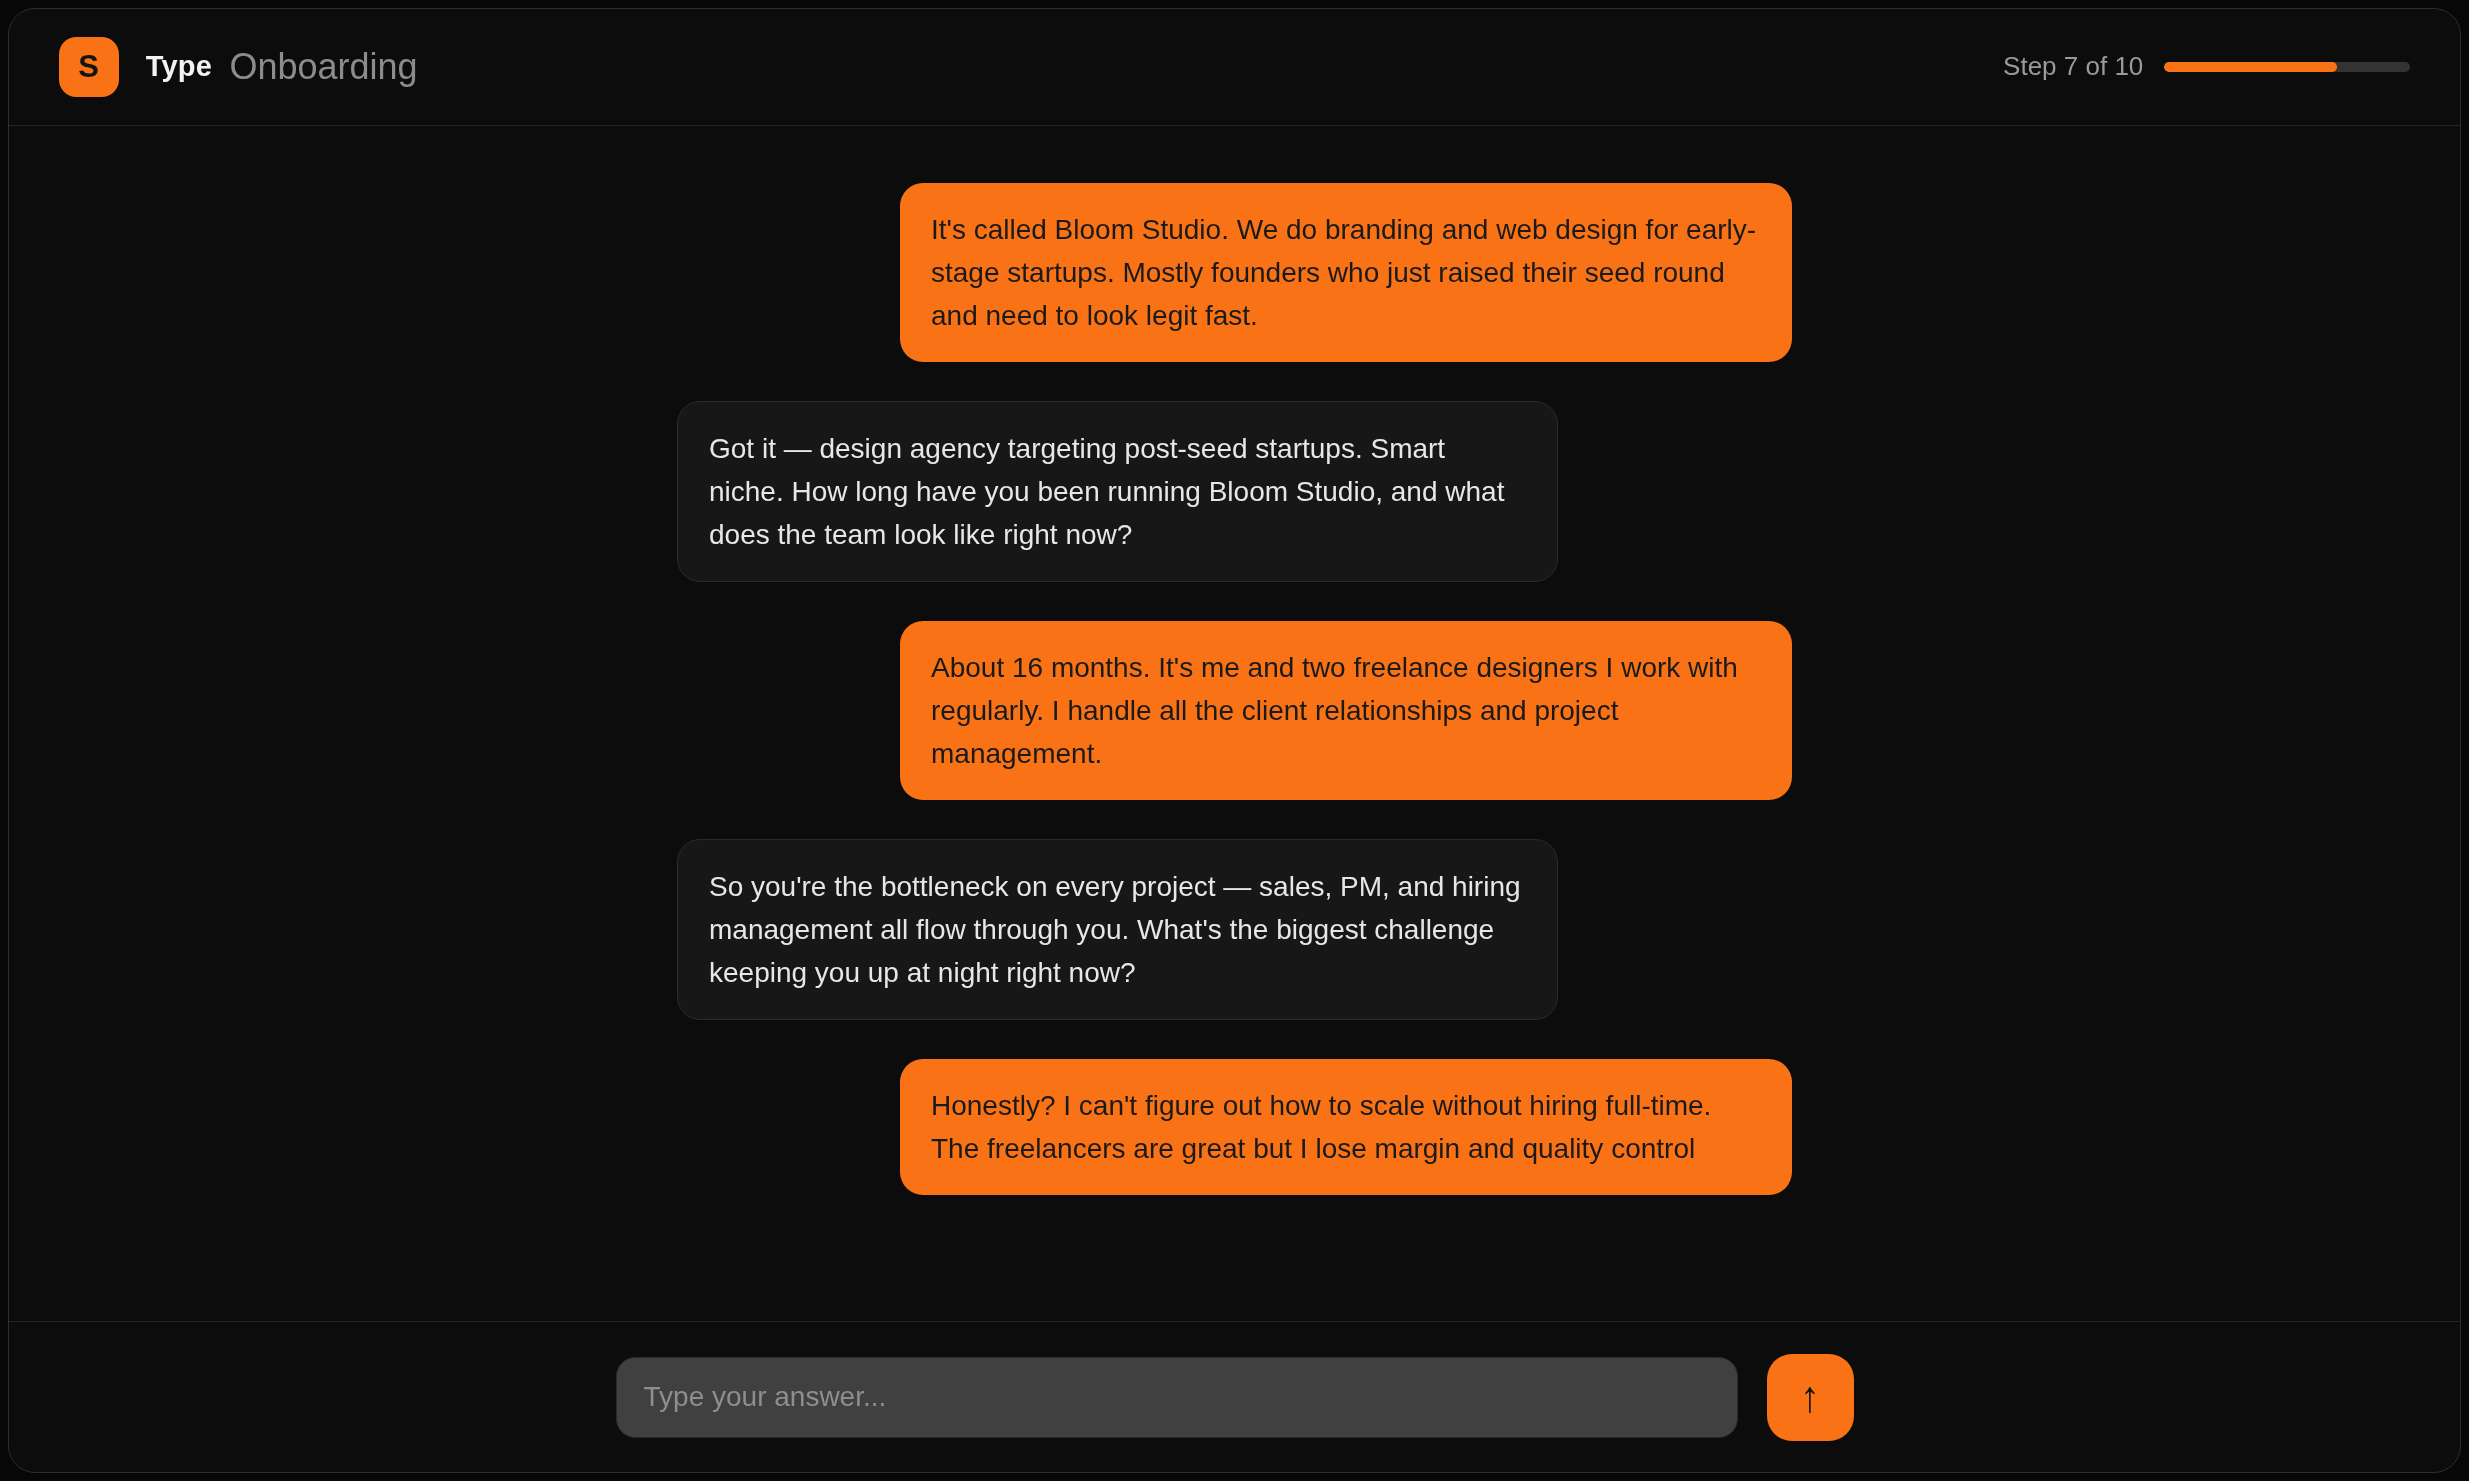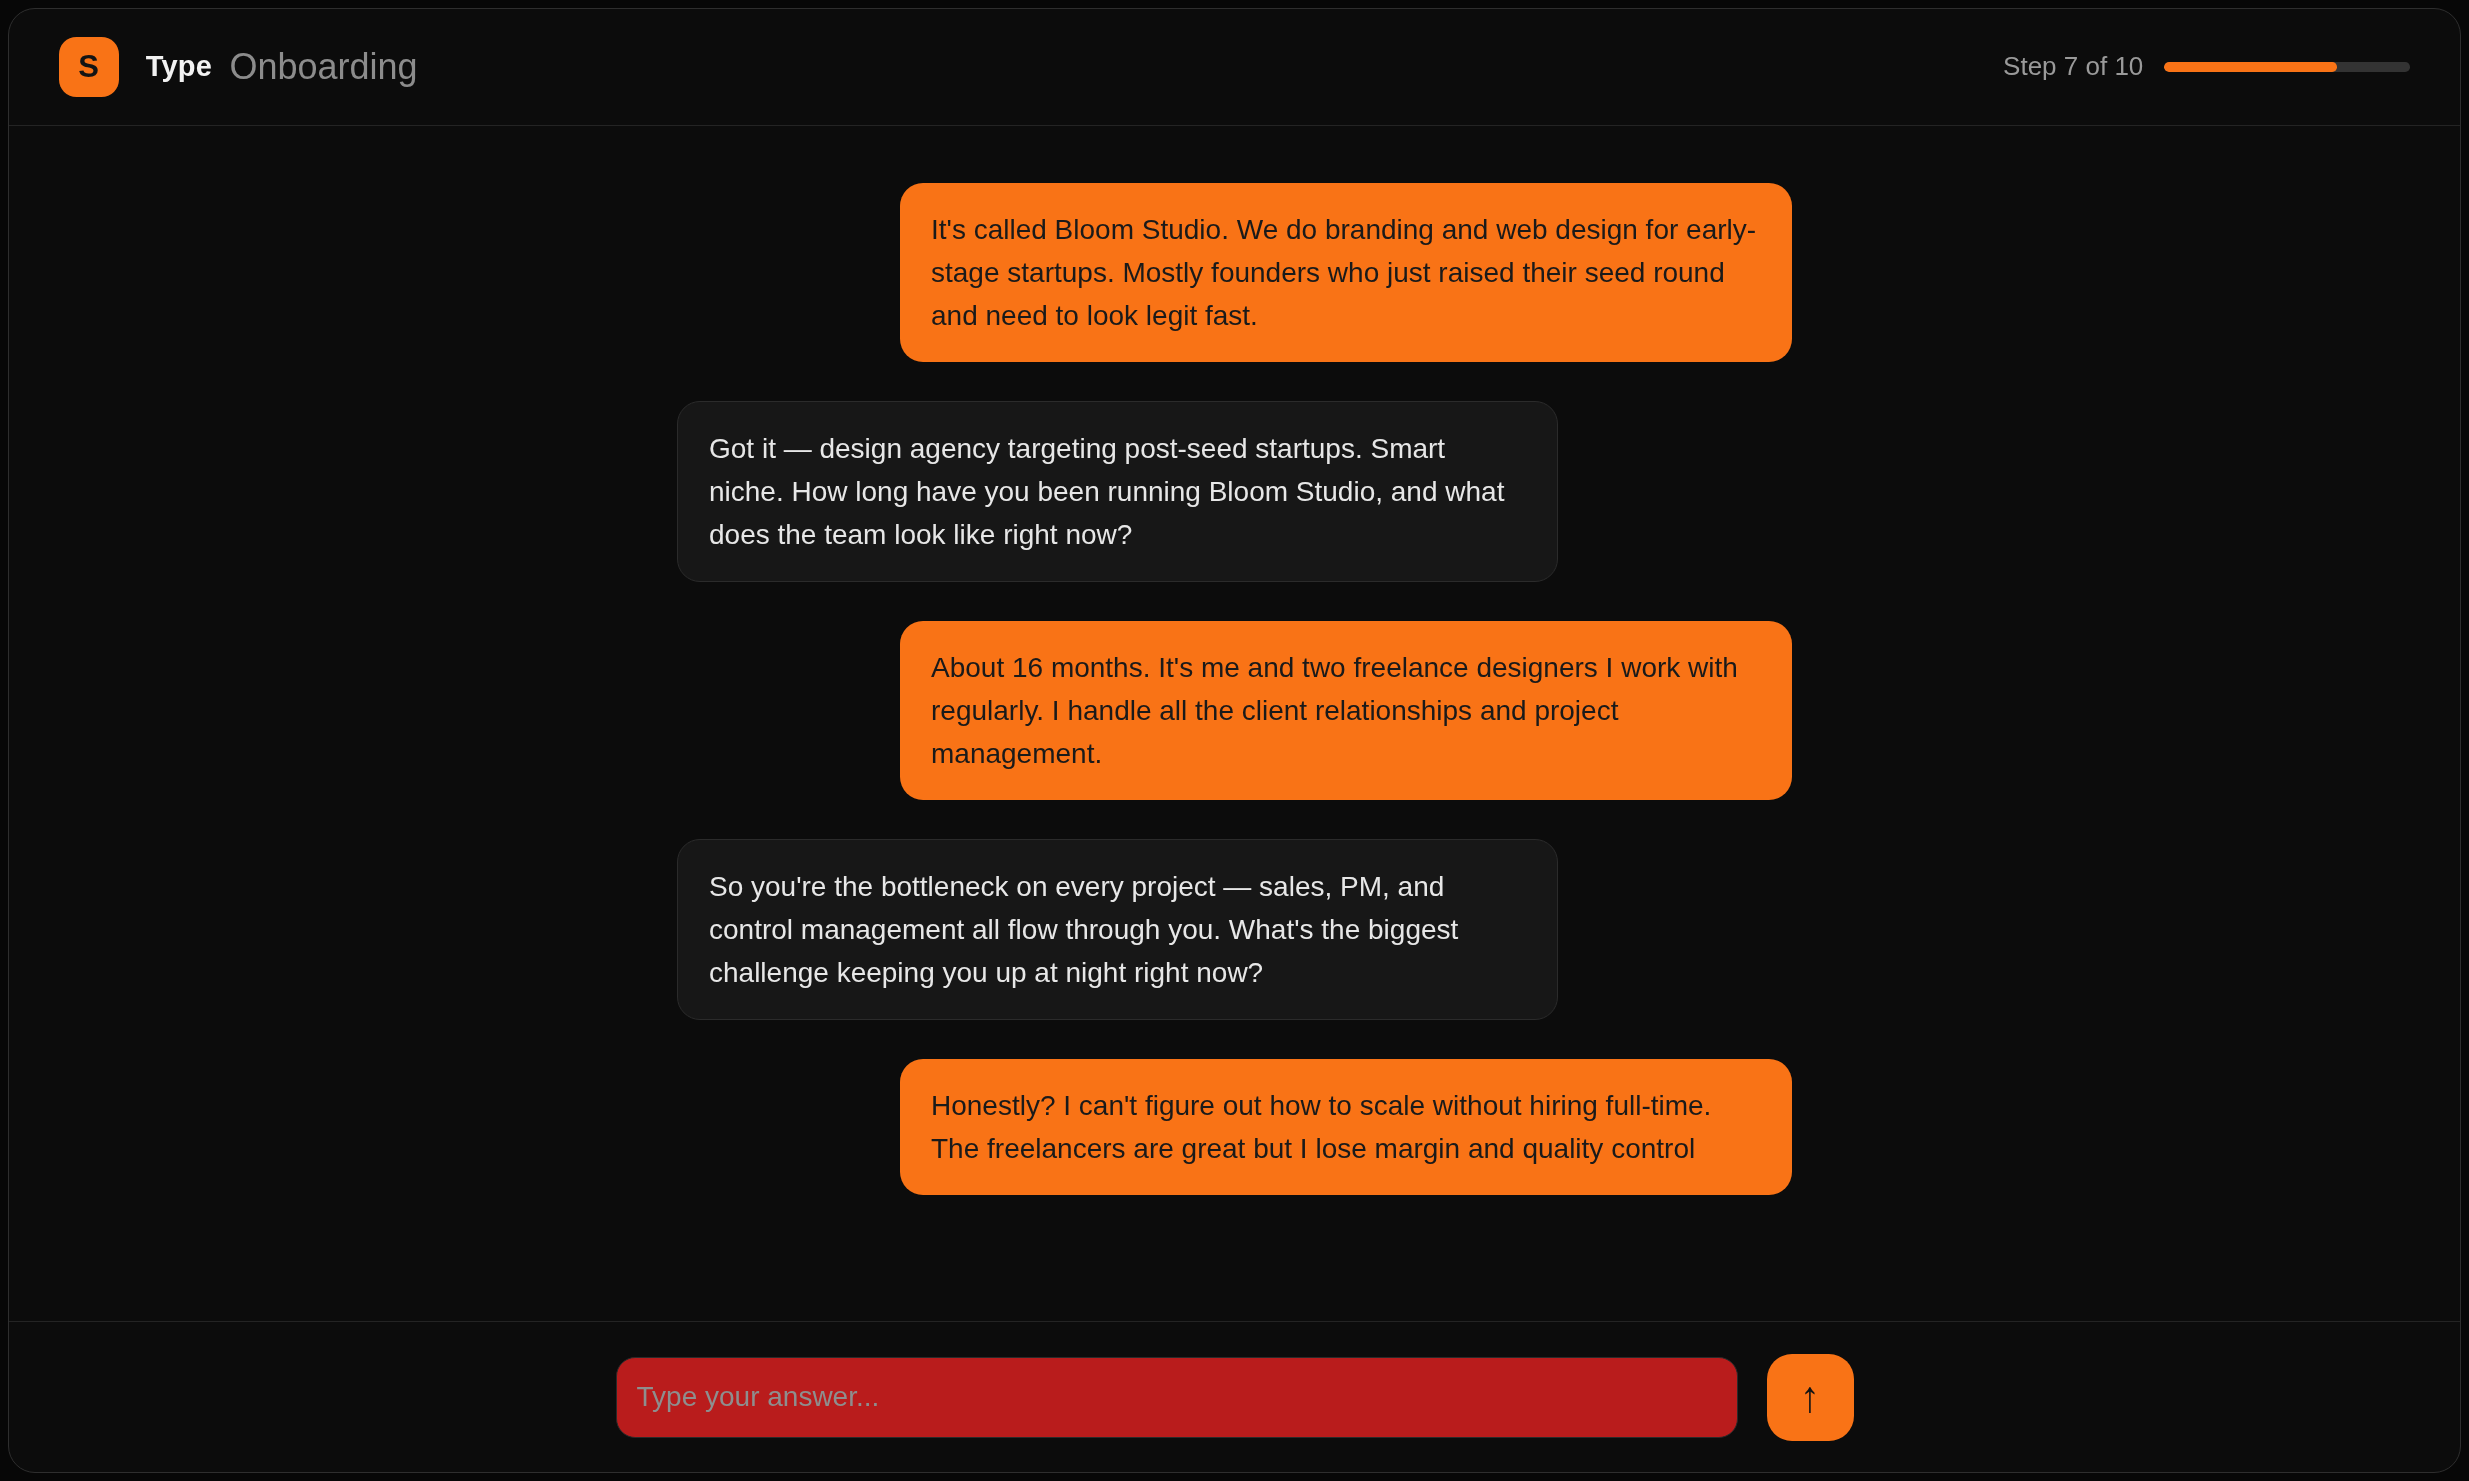--- a/index.html
+++ b/index.html
@@ -70,24 +70,24 @@
   
   .composer {
     flex: 0 0 150px; height: 150px;
     border-top: 1px solid #242424;
     display: flex; align-items: center; justify-content: center;
     gap: 29px;
   }
   .answer-input {
     width: 1122px; height: 81px;
     box-sizing: border-box;
-    background: #b91c1c;
+    background: #404040;
     border: 1px solid #2A2A2A;
     border-radius: 19.3px;
-    padding: 0 20px;
+    padding: 0 27px;
     font-family: "Liberation Sans", sans-serif;
     font-size: 28px; color: #E0E0E0;
     outline: none;
   }
   .answer-input::placeholder { color: #8E8E8E; }
   .send-button {
     width: 87px; height: 87px;
     border-radius: 25px;
     background: #F97316;
     border: none;
@@ -118,21 +118,21 @@
         <div class="progress-fill" style="width: 70%;"></div>
       </div>
     </div>
   </div>
 
   <div class="chat-area">
     <div class="chat-column">
         <div class="bubble user">It's called Bloom Studio. We do branding and web design for early-stage startups. Mostly founders who just raised their seed round and need to look legit fast.</div>
         <div class="bubble assistant">Got it — design agency targeting post-seed startups. Smart niche. How long have you been running Bloom Studio, and what does the team look like right now?</div>
         <div class="bubble user">About 16 months. It's me and two freelance designers I work with regularly. I handle all the client relationships and project management.</div>
-        <div class="bubble assistant">So you're the bottleneck on every project — sales, PM, and control management all flow through you. What's the biggest challenge keeping you up at night right now?</div>
+        <div class="bubble assistant">So you're the bottleneck on every project — sales, PM, and hiring management all flow through you. What's the biggest challenge keeping you up at night right now?</div>
         <div class="bubble user">Honestly? I can't figure out how to scale without hiring full-time. The freelancers are great but I lose margin and quality control</div>
       </div>
   </div>
 
   <div class="composer">
     <input class="answer-input" type="text" placeholder="Type your answer..." style="">
     <button class="send-button">
       <span class="arrow">↑</span>
     </button>
   </div>

